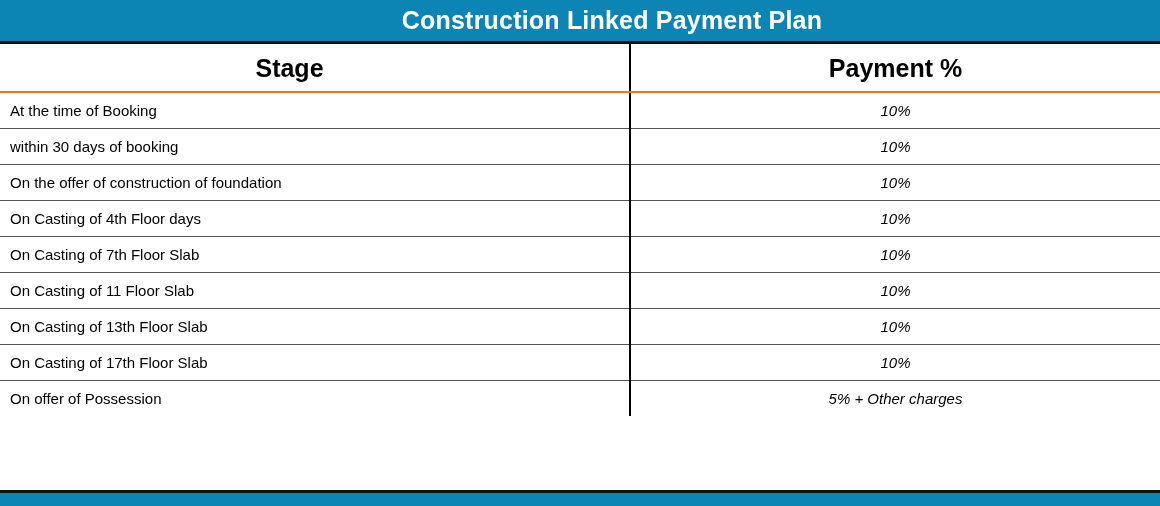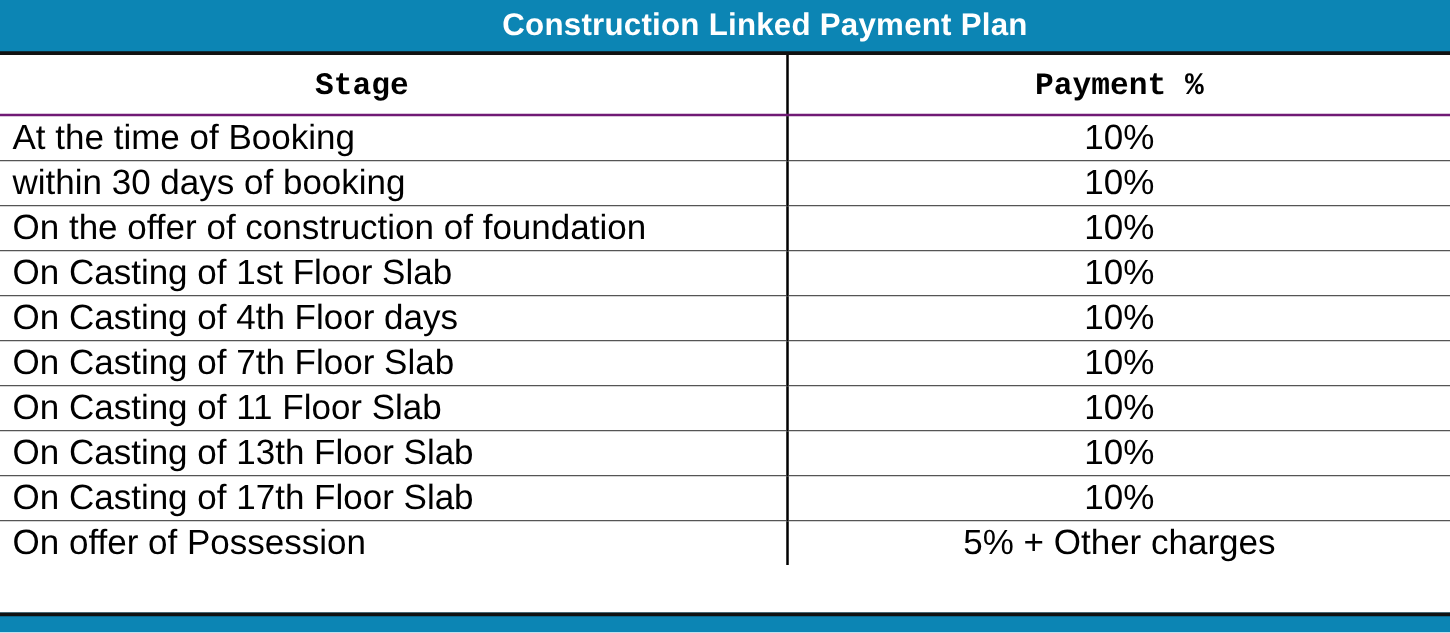--- a/index.html
+++ b/index.html
@@ -43,43 +43,43 @@
   }
   table.plan col.c1 { width: 630px; }
   table.plan col.c2 { width: 530px; }
 
   thead th {
     font-size: 25px;
     font-weight: bold;
     color: #000000;
     padding: 10px 0 8px 0;
     text-align: center;
-    border-bottom: 2px solid #701a75;
+    border-bottom: 2px solid #f97316;
     box-sizing: border-box;
-    font-family: Liberation Mono, monospace;
   }
   thead th.stage-head {
     border-right: 2px solid #000000;
     padding-right: 50px;
   }
   tbody td {
-    font-size: 28px;
+    font-size: 15px;
     color: #000000;
     height: 36px;
     padding: 0;
     border-bottom: 1px solid #555555;
     box-sizing: border-box;
   }
   tbody td.stage-cell {
     text-align: left;
     padding-left: 10px;
     border-right: 2px solid #000000;
   }
   tbody td.pay-cell {
     text-align: center;
+    font-style: italic;
   }
   tbody tr:last-child td {
     border-bottom: none;
     margin-top: 37px;
   }
   .bottom-bar {
     position: absolute;
     left: 0;
     bottom: 0;
     width: 100%;
@@ -116,24 +116,20 @@
       </tr>
       <tr>
         <td class="stage-cell">within 30 days of booking</td>
         <td class="pay-cell">10%</td>
       </tr>
       <tr>
         <td class="stage-cell">On the offer of construction of foundation</td>
         <td class="pay-cell">10%</td>
       </tr>
       <tr>
-        <td class="stage-cell">On Casting of 1st Floor Slab</td>
-        <td class="pay-cell">10%</td>
-      </tr>
-      <tr>
         <td class="stage-cell">On Casting of 4th Floor days</td>
         <td class="pay-cell">10%</td>
       </tr>
       <tr>
         <td class="stage-cell">On Casting of 7th Floor Slab</td>
         <td class="pay-cell">10%</td>
       </tr>
       <tr>
         <td class="stage-cell">On Casting of 11 Floor Slab</td>
         <td class="pay-cell">10%</td>

